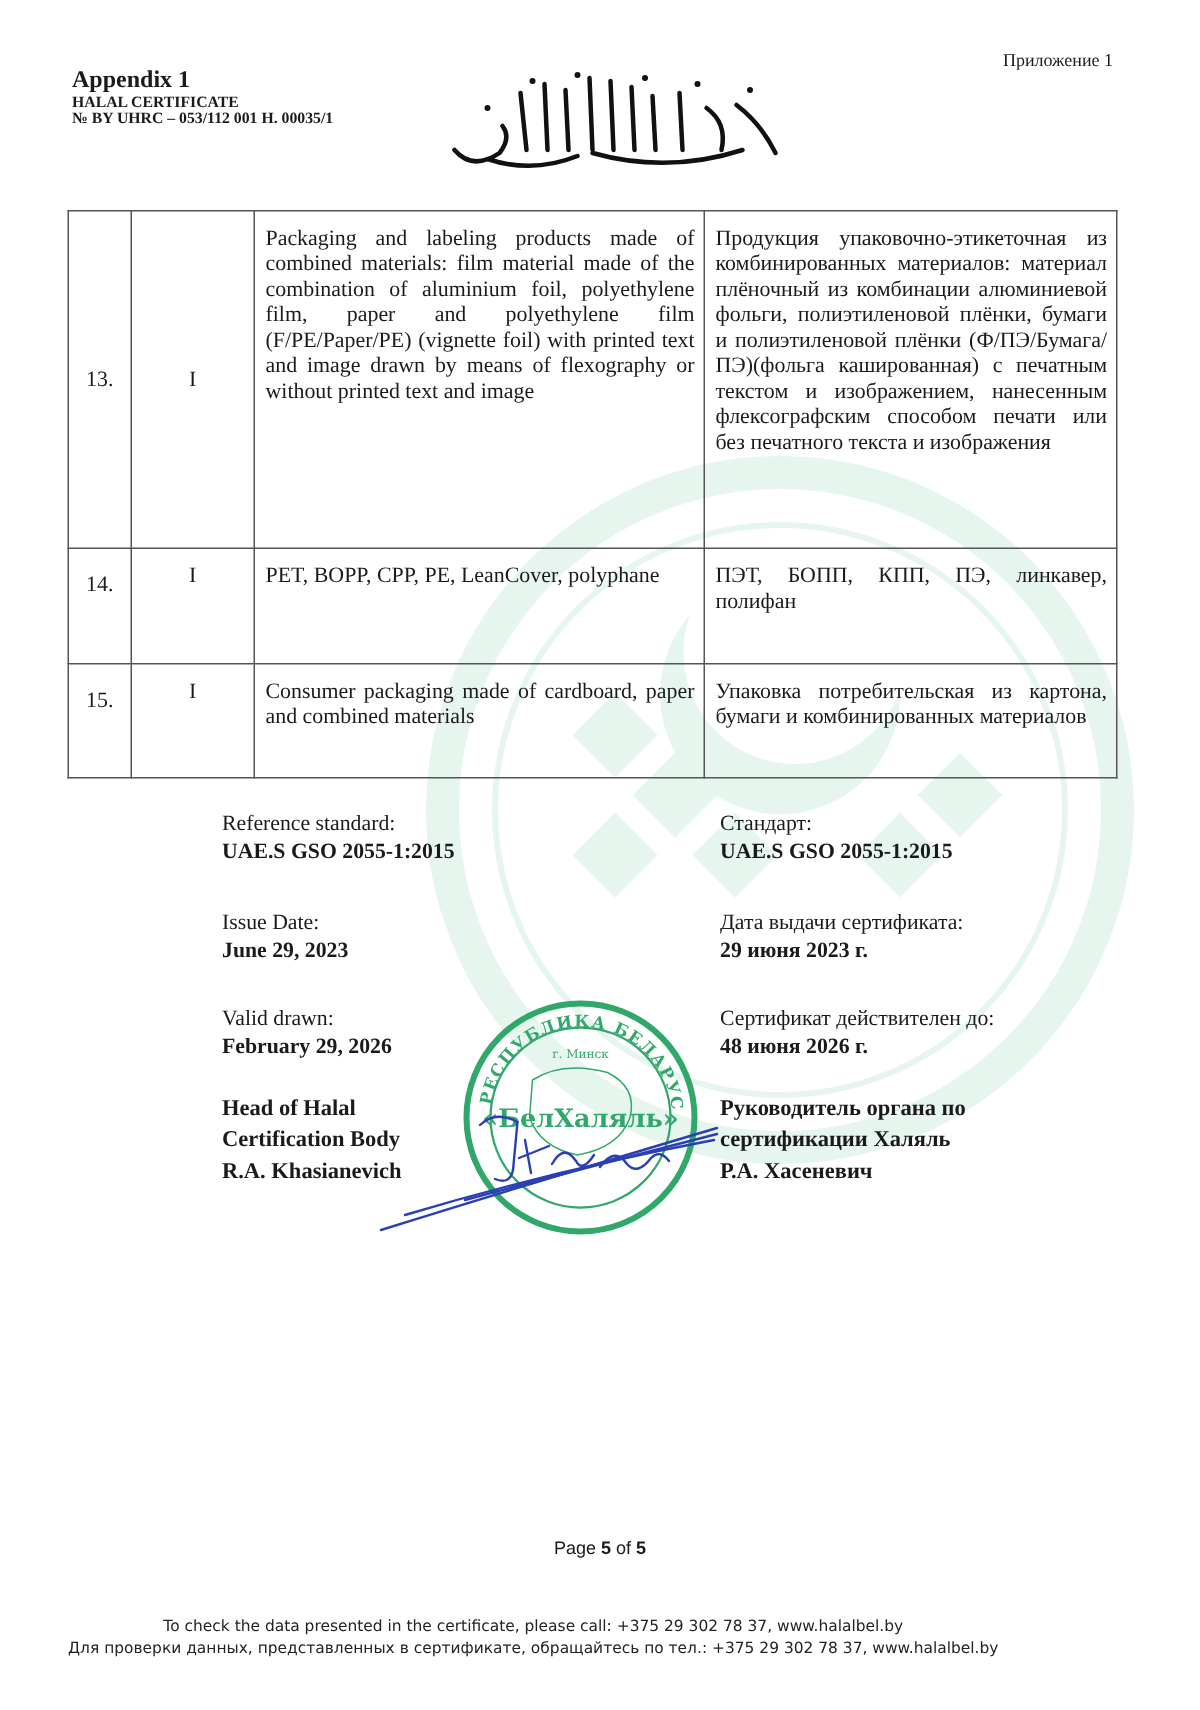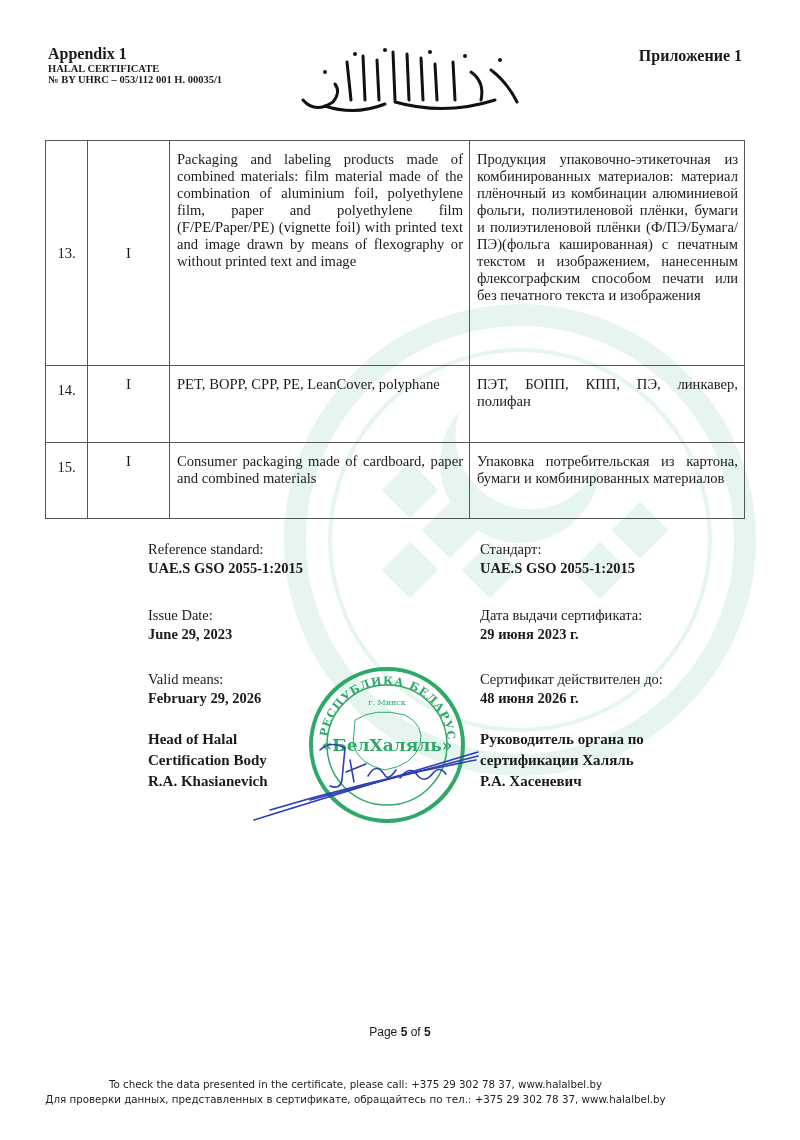--- a/index.html
+++ b/index.html
@@ -4,21 +4,21 @@
 <style>
   html, body { margin:0; padding:0; }
   body {
     width:800px; height:1140px; background:#ffffff; position:relative; overflow:hidden;
     font-family:"Liberation Serif", serif; color:#1a1a1a;
   }
   .abs { position:absolute; }
   .hdr-left { left:48px; top:46px; line-height:1.05; }
   .hdr-left .t1 { font-weight:bold; font-size:16px; }
   .hdr-left .t2, .hdr-left .t3 { font-weight:bold; font-size:10.5px; }
-  .hdr-right { right:58px; top:47px; font-weight:bold; font-size:16px; }
+  .hdr-right { right:58px; top:33px; font-weight:normal; font-size:12px; }
   .basmala { left:285px; top:42px; width:250px; height:80px; }
   .watermark { left:280px; top:300px; width:480px; height:480px; opacity:0.12; }
   table.items {
     position:absolute; left:45px; top:140px; width:700px; border-collapse:collapse;
     font-size:14.6px; line-height:17px;
   }
   table.items td { border:1px solid #555; vertical-align:top; padding:0; }
   td.num { width:41px; text-align:center; vertical-align:middle !important; }
   td.cls { width:81px; text-align:center; }
   td.en { width:286px; padding:10px 6px 0 7px !important; text-align:justify; }
@@ -116,21 +116,21 @@
 
 <div class="abs info col-en" style="top:540px;">
   <span class="lbl">Reference standard:</span>
   <span class="val">UAE.S GSO 2055-1:2015</span>
 </div>
 <div class="abs info col-en" style="top:606px;">
   <span class="lbl">Issue Date:</span>
   <span class="val">June 29, 2023</span>
 </div>
 <div class="abs info col-en" style="top:670px;">
-  <span class="lbl">Valid means:</span>
+  <span class="lbl">Valid drawn:</span>
   <span class="val">February 29, 2026</span>
 </div>
 <div class="abs sig-block col-en" style="top:729px;">
   <div>Head of Halal</div>
   <div>Certification Body</div>
   <div>R.A. Khasianevich</div>
 </div>
 
 <div class="abs info col-ru" style="top:540px;">
   <span class="lbl">Стандарт:</span>

